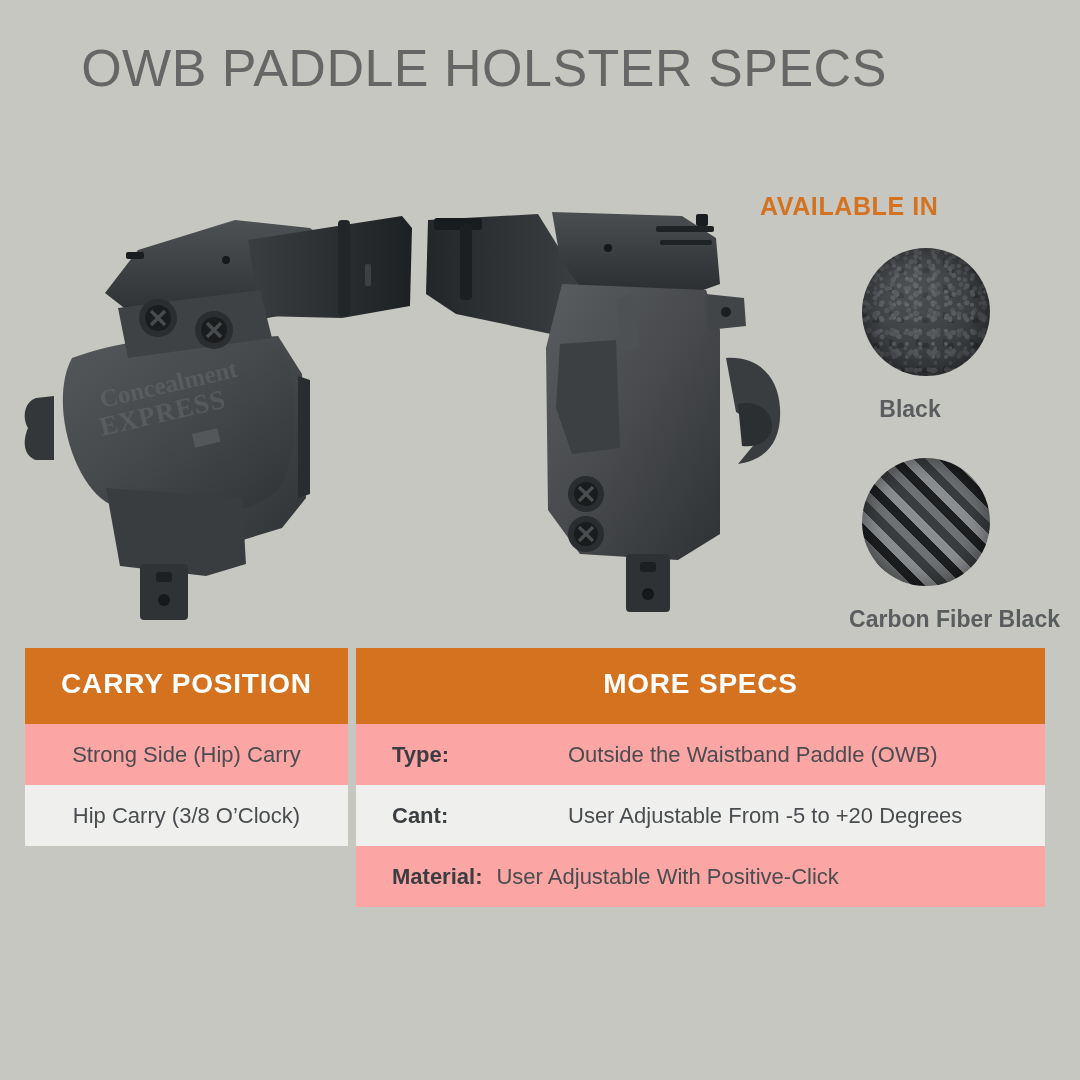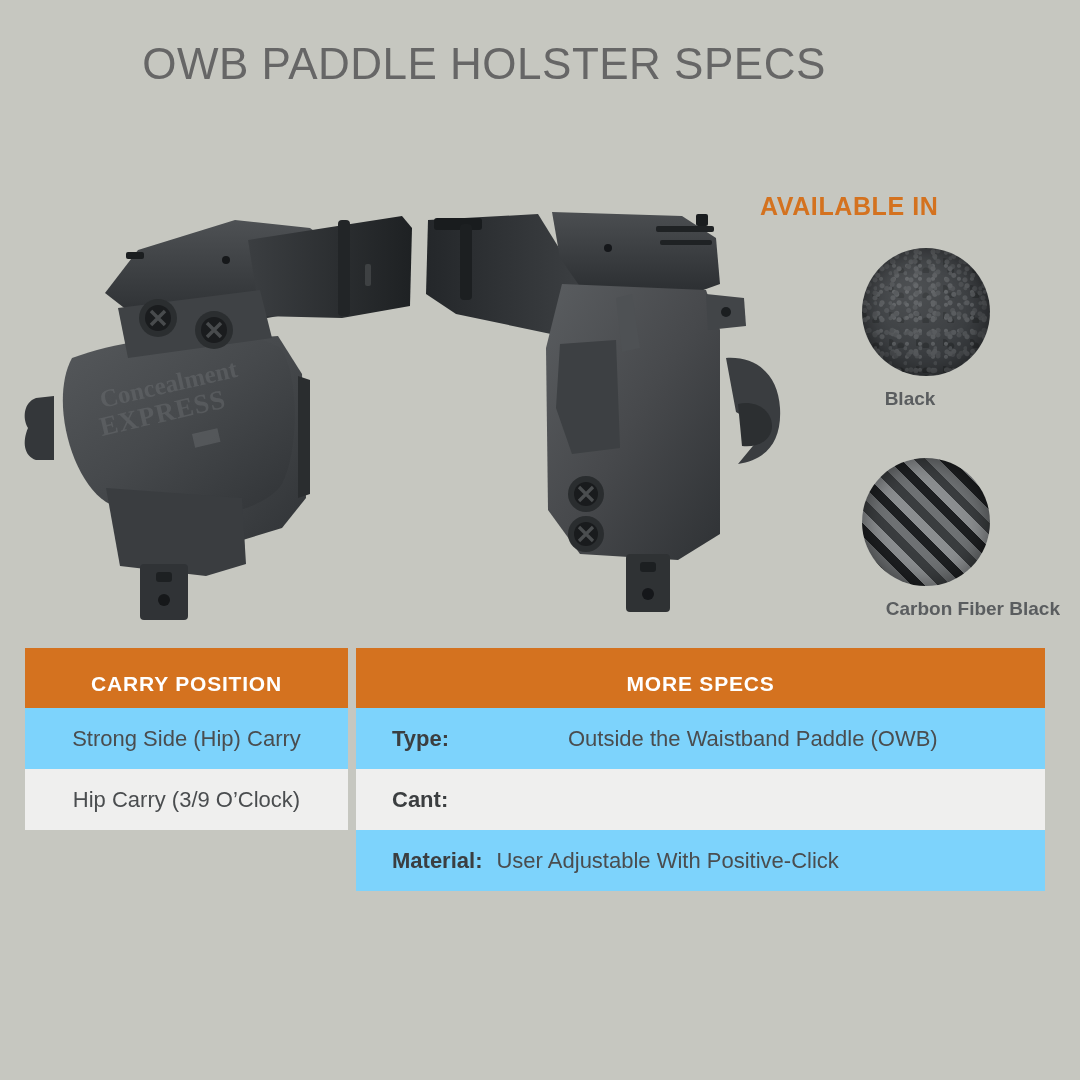--- a/index.html
+++ b/index.html
@@ -13,21 +13,21 @@
     position: relative;
   }
 
   
   .title {
     position: absolute;
     top: 42px;
     left: 0;
     width: 968px;
     text-align: center;
-    font-size: 44px;
+    font-size: 52px;
     line-height: 1.02;
     font-weight: 400;
     letter-spacing: 0.5px;
     color: #666666;
     text-transform: uppercase;
   }
 
   
   .photo-stage {
     position: absolute;
@@ -111,23 +111,23 @@
         #8b8e90 9px, #8b8e90 18px,
         #3a3d3f 18px, #3a3d3f 27px,
         #6e7173 27px, #6e7173 36px),
       repeating-linear-gradient(-45deg,
         rgba(0,0,0,0.42) 0px, rgba(0,0,0,0.42) 4px,
         rgba(255,255,255,0.14) 4px, rgba(255,255,255,0.14) 8px);
     box-shadow: inset 0 0 24px rgba(0,0,0,0.5);
   }
 
   .swatch-label {
-    margin-top: 12px;
+    margin-top: 20px;
     text-align: center;
-    font-size: 19px;
+    font-size: 23px;
     font-weight: bold;
     color: #5a5d5f;
     white-space: nowrap;
   }
 
   .swatch-block.two .swatch-label { text-align: right; padding-right: 0; }
 
   
   .table-carry {
     position: absolute;
@@ -139,34 +139,34 @@
   .table-specs {
     position: absolute;
     left: 356px;
     top: 648px;
     width: 689px;
   }
 
   .tbl-head {
     background: #d4721f;
     color: #ffffff;
-    font-size: 21px;
+    font-size: 28px;
     font-weight: bold;
     letter-spacing: 0.8px;
     text-transform: uppercase;
     text-align: center;
-    height: 60px;
+    height: 76px;
     line-height: 72px;
   }
 
   .row {
     display: flex;
     align-items: center;
     height: 61px;
-    background: #7dd3fc;
+    background: #fca5a5;
     font-size: 22px;
     color: #4a4d4f;
   }
 
   .row.alt { background: #efefee; }
 
   .table-carry .row {
     justify-content: center;
   }
 
@@ -324,34 +324,35 @@
     <div class="swatch-label">Carbon Fiber Black</div>
   </div>
 </div>
 
 <div class="table-carry">
   <div class="tbl-head">CARRY POSITION</div>
   <div class="row">
     <span>Strong Side (Hip) Carry</span>
   </div>
   <div class="row alt">
-    <span>Hip Carry (3/9 O’Clock)</span>
+    <span>Hip Carry (3/8 O’Clock)</span>
   </div>
 </div>
 
 <div class="table-specs">
   <div class="tbl-head">MORE SPECS</div>
 
   <div class="row">
     <span class="spec-key w-wide">Type:</span>
     <span class="spec-val">Outside the Waistband Paddle (OWB)</span>
   </div>
 
   <div class="row alt">
     <span class="spec-key w-wide">Cant:</span>
+    <span class="spec-val">User Adjustable From -5 to +20 Degrees</span>
   </div>
 
   <div class="row">
     <span class="spec-key">Material:</span>
     <span class="spec-val">User Adjustable With Positive-Click</span>
   </div>
 
 
 </div>
 

